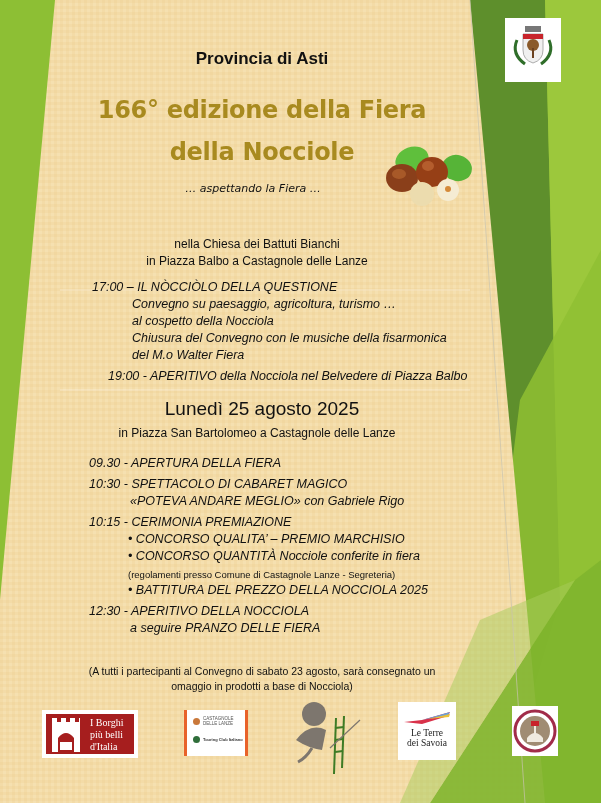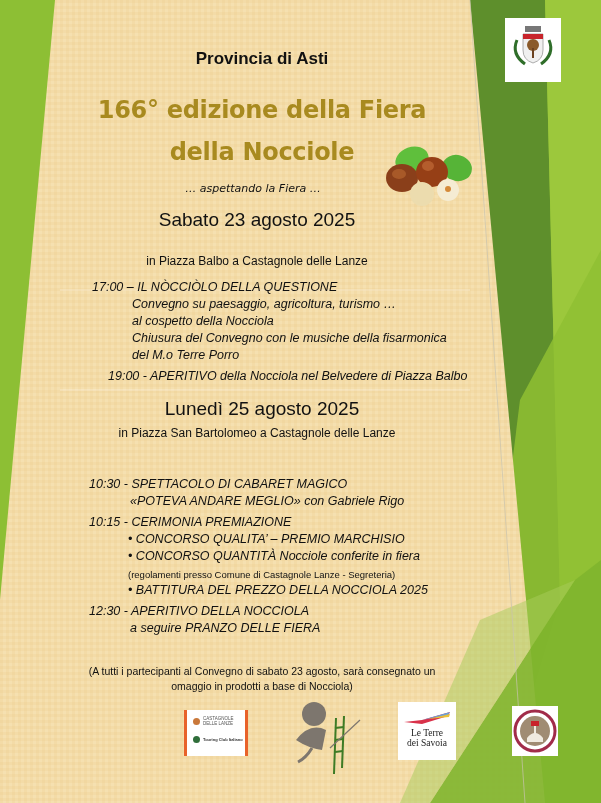--- a/index.html
+++ b/index.html
@@ -71,46 +71,60 @@
     <svg width="56" height="64" viewBox="0 0 56 64">
       <rect x="20" y="8" width="16" height="6" fill="#777"></rect>
       <path d="M18 16 h20 v16 q0 10 -10 13 q-10 -3 -10 -13z" fill="#f0f0f0" stroke="#999" stroke-width="0.8"></path>
       <rect x="18" y="16" width="20" height="5" fill="#c8242b"></rect>
       <circle cx="28" cy="27" r="6" fill="#8a5a2a"></circle>
       <rect x="27" y="30" width="2" height="10" fill="#6b4220"></rect>
       <path d="M12 22 q-6 14 8 24 M44 22 q6 14 -8 24" stroke="#2f6e2a" stroke-width="3" fill="none"></path>
     </svg>
   </div>
 
-  <div class="txt day center" style="left:257px; top:209px;">Sabato 23 agosto 2025</div>
+  <div class="txt loc center" style="left:257px; top:237px;">nella Chiesa dei Battuti Bianchi</div>
   <div class="txt loc center" style="left:257px; top:254px;">in Piazza Balbo a Castagnole delle Lanze</div>
 
   <div class="txt item" style="left:92px; top:280px;">17:00 – IL NÒCCIÒLO DELLA QUESTIONE</div>
   <div class="txt item" style="left:132px; top:297px;">Convegno su paesaggio, agricoltura, turismo …</div>
   <div class="txt item" style="left:132px; top:314px;">al cospetto della Nocciola</div>
   <div class="txt item" style="left:132px; top:331px;">Chiusura del Convegno con le musiche della fisarmonica</div>
-  <div class="txt item" style="left:132px; top:348px;">del M.o Terre Porro</div>
+  <div class="txt item" style="left:132px; top:348px;">del M.o Walter Fiera</div>
   <div class="txt item" style="left:92px; top:369px;margin-left:16px;">19:00 - APERITIVO della Nocciola nel Belvedere di Piazza Balbo</div>
 
   <div class="txt day center" style="left:262px; top:398px;">Lunedì 25 agosto 2025</div>
   <div class="txt loc center" style="left:257px; top:426px;">in Piazza San Bartolomeo a Castagnole delle Lanze</div>
 
+  <div class="txt item" style="left:89px; top:456px;">09.30 - APERTURA DELLA FIERA</div>
   <div class="txt item" style="left:89px; top:477px;">10:30 - SPETTACOLO DI CABARET MAGICO</div>
   <div class="txt item" style="left:130px; top:494px;">«POTEVA ANDARE MEGLIO» con Gabriele Rigo</div>
   <div class="txt item" style="left:89px; top:515px;">10:15 - CERIMONIA PREMIAZIONE</div>
   <div class="txt item" style="left:128px; top:532px;">• CONCORSO QUALITA’ – PREMIO MARCHISIO</div>
   <div class="txt item" style="left:128px; top:549px;">• CONCORSO QUANTITÀ Nocciole conferite in fiera</div>
   <div class="txt small" style="left:128px; top:569px;">(regolamenti presso Comune di Castagnole Lanze - Segreteria)</div>
   <div class="txt item" style="left:128px; top:583px;">• BATTITURA DEL PREZZO DELLA NOCCIOLA 2025</div>
   <div class="txt item" style="left:89px; top:604px;">12:30 - APERITIVO DELLA NOCCIOLA</div>
   <div class="txt item" style="left:130px; top:621px;">a seguire PRANZO DELLE FIERA</div>
 
   <div class="txt note center" style="left:262px; top:665px;">(A tutti i partecipanti al Convegno di sabato 23 agosto, sarà consegnato un</div>
   <div class="txt note center" style="left:262px; top:680px;">omaggio in prodotti a base di Nocciola)</div>
 
+  <div class="logo" style="left:42px; top:710px; width:96px; height:48px;">
+    <div style="position:absolute; left:4px; top:4px; width:88px; height:40px; background:#a61e1e;"></div>
+    <svg style="position:absolute; left:8px; top:6px;" width="32" height="36" viewBox="0 0 32 36">
+      <path d="M2 2h5v4h4v-4h5v4h4v-4h5v4h4v-4h1v34h-28z" fill="#fff"></path>
+      <path d="M8 36v-14q8-10 16 0v14z" fill="#a61e1e"></path>
+      <rect x="10" y="26" width="12" height="8" fill="#fff"></rect>
+    </svg>
+    <div style="position:absolute; left:48px; top:7px; color:#fff; font-family:'Liberation Serif', serif; font-size:10px; line-height:12px;">
+      <div>I Borghi</div>
+      <div>più belli</div>
+      <div>d'Italia</div>
+    </div>
+  </div>
 
   <div class="logo" style="left:184px; top:710px; width:64px; height:46px; border-left:3px solid #e8622a; border-right:3px solid #e8622a; box-sizing:border-box;">
     <div style="position:absolute; left:6px; top:8px; width:7px; height:7px; border-radius:50%; background:#c9783a;"></div>
     <div style="position:absolute; left:16px; top:6px; font-size:4.5px; line-height:5px; color:#555; font-family:'Liberation Sans', sans-serif;">
       <div>CASTAGNOLE</div>
       <div>DELLE LANZE</div>
     </div>
     <div style="position:absolute; left:6px; top:26px; width:7px; height:7px; border-radius:50%; background:#2f6e3a;"></div>
     <div style="position:absolute; left:16px; top:27px; font-size:4px; color:#333; font-weight:bold; font-family:'Liberation Sans', sans-serif;">Touring Club Italiano</div>
   </div>

